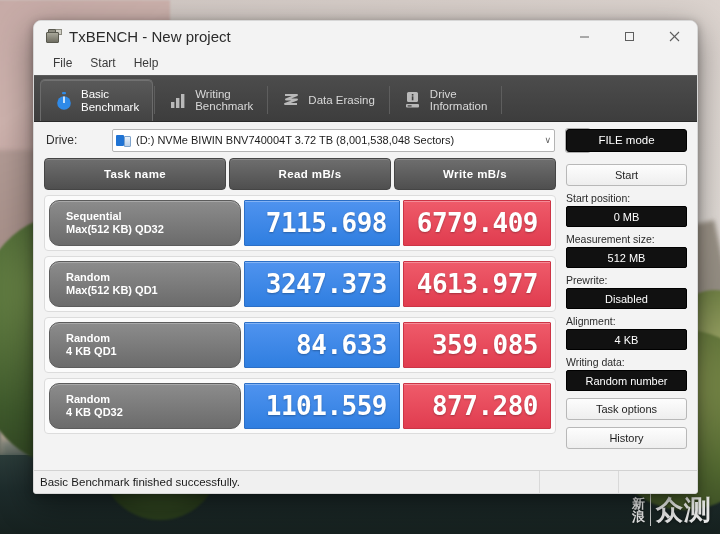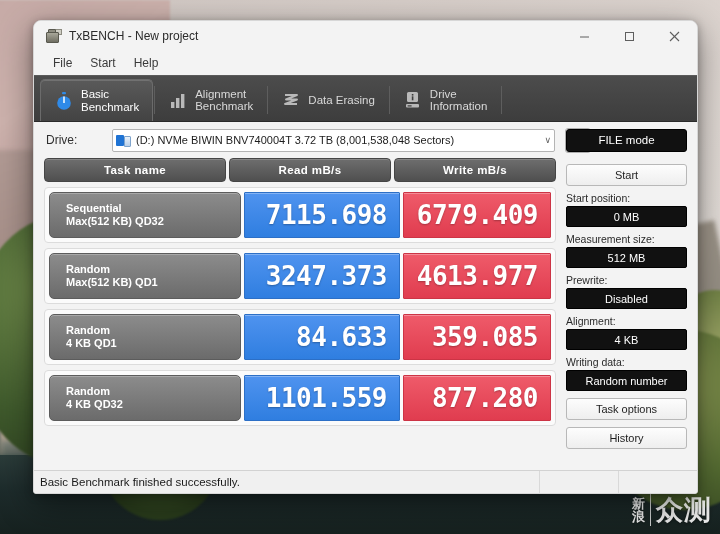--- a/index.html
+++ b/index.html
@@ -58,21 +58,21 @@
   
   #titlebar{height:30px;background:#f3f3f3;display:flex;align-items:center;
     flex:0 0 auto;position:relative;}
   #app-icon{width:16px;height:16px;margin-left:11px;margin-right:8px;position:relative;flex:0 0 auto;}
   #app-icon .ai-body{position:absolute;left:1px;top:4px;width:11px;height:9px;
     background:linear-gradient(180deg,#a8a79a,#6f6e62);border:1px solid #58584e;border-radius:1px;}
   #app-icon .ai-top{position:absolute;left:3px;top:1px;width:6px;height:4px;
     background:#8d8c80;border:1px solid #58584e;border-radius:1px;}
   #app-icon .ai-flag{position:absolute;left:10px;top:1px;width:5px;height:4px;
     background:#cfcec4;border:1px solid #8c8b80;}
-  #window-title{font-size:12px;color:#2b2b2b;flex:1 1 auto;white-space:nowrap;}
+  #window-title{font-size:15px;color:#2b2b2b;flex:1 1 auto;white-space:nowrap;}
   .wbtn{width:45px;height:30px;display:flex;align-items:center;justify-content:center;
     color:#5e5e5e;font-size:12px;flex:0 0 auto;}
   .wbtn svg{display:block;}
 
   
   #menubar{height:24px;background:#f3f3f3;display:flex;align-items:center;
     padding-left:10px;flex:0 0 auto;}
   .menu-item{font-size:12px;color:#3a3a3a;padding:3px 9px;white-space:nowrap;}
 
   
@@ -102,31 +102,31 @@
     background:linear-gradient(180deg,#eaf2fb,#b9cfe8);border:1px solid #7fa4cc;border-radius:0 1px 1px 0;}
   #drive-text{flex:1 1 auto;overflow:hidden;white-space:nowrap;}
   .caret{color:#606060;font-size:9px;margin-left:4px;flex:0 0 auto;}
   #refresh-btn{width:24px;height:23px;margin-left:10px;border:1px solid #adadad;
     border-radius:3px;background:linear-gradient(180deg,#fafafa,#e7e7e7);
     display:flex;align-items:center;justify-content:center;flex:0 0 auto;}
 
   
   #bodyarea{flex:1 1 auto;display:flex;padding:0 10px 0 10px;gap:10px;min-height:0;}
   #results{width:512px;flex:0 0 auto;display:flex;flex-direction:column;}
-  #results-header{height:24px;display:flex;gap:3px;margin-bottom:5px;}
+  #results-header{height:32px;display:flex;gap:3px;margin-bottom:5px;}
   .hcell{background:linear-gradient(180deg,#6e6e6e,#4f4f4f);color:#ffffff;
     font-size:11.5px;font-weight:bold;display:flex;align-items:center;justify-content:center;
     border-radius:4px;border:1px solid #454545;box-shadow:inset 0 1px 0 rgba(255,255,255,.18);
     letter-spacing:.4px;}
   .hcell.c1{width:180px;}
   .hcell.c2{width:160px;}
   .hcell.c3{flex:1 1 auto;}
   .rowbox{background:#fbfbfb;border:1px solid #dcdcdc;border-radius:4px;
     margin-bottom:5px;padding:4px;display:flex;gap:3px;height:56px;box-sizing:border-box;}
-  .task-cell{width:174px;flex:0 0 auto;border-radius:5px;
+  .task-cell{width:174px;flex:0 0 auto;border-radius:10px;
     background:linear-gradient(180deg,#8c8c8c,#6b6b6b);border:1px solid #5c5c5c;
     box-shadow:inset 0 1px 0 rgba(255,255,255,.25);
     display:flex;flex-direction:column;justify-content:center;padding-left:16px;
     color:#ffffff;font-size:11px;line-height:13.5px;font-weight:bold;}
   .val-cell{border-radius:1px;display:flex;align-items:center;justify-content:flex-end;
     padding-right:12px;color:#ffffff;font-family:"DejaVu Sans Mono",monospace;
     font-size:26px;font-weight:bold;letter-spacing:-.5px;
     text-shadow:0 1px 2px rgba(0,0,0,.28);box-sizing:border-box;}
   .val-cell.read{width:156px;flex:0 0 auto;
     background:linear-gradient(180deg,#4f93ef,#2f7ee0);border:1px solid #2c6fc6;
@@ -234,21 +234,21 @@
     <div class="tab-sep"></div>
     <div class="tab">
       <span class="ticon">
         <svg width="20" height="20" viewBox="0 0 20 20">
           <rect x="3" y="12" width="3.4" height="6" fill="#b9b9b9"></rect>
           <rect x="8" y="8" width="3.4" height="10" fill="#b9b9b9"></rect>
           <rect x="13" y="4" width="3.4" height="14" fill="#b9b9b9"></rect>
         </svg>
       </span>
       <span class="tlabel">
-        <span>Alignment</span>
+        <span>Writing</span>
         <span>Benchmark</span>
       </span>
     </div>
     <div class="tab-sep"></div>
     <div class="tab">
       <span class="ticon">
         <svg width="20" height="20" viewBox="0 0 20 20">
           <path d="M4 5 L16 5 L5 9.5 L16 9.5 L4 14 L16 14" fill="none" stroke="#b9b9b9" stroke-width="1.9" stroke-linejoin="round"></path>
         </svg>
       </span>

